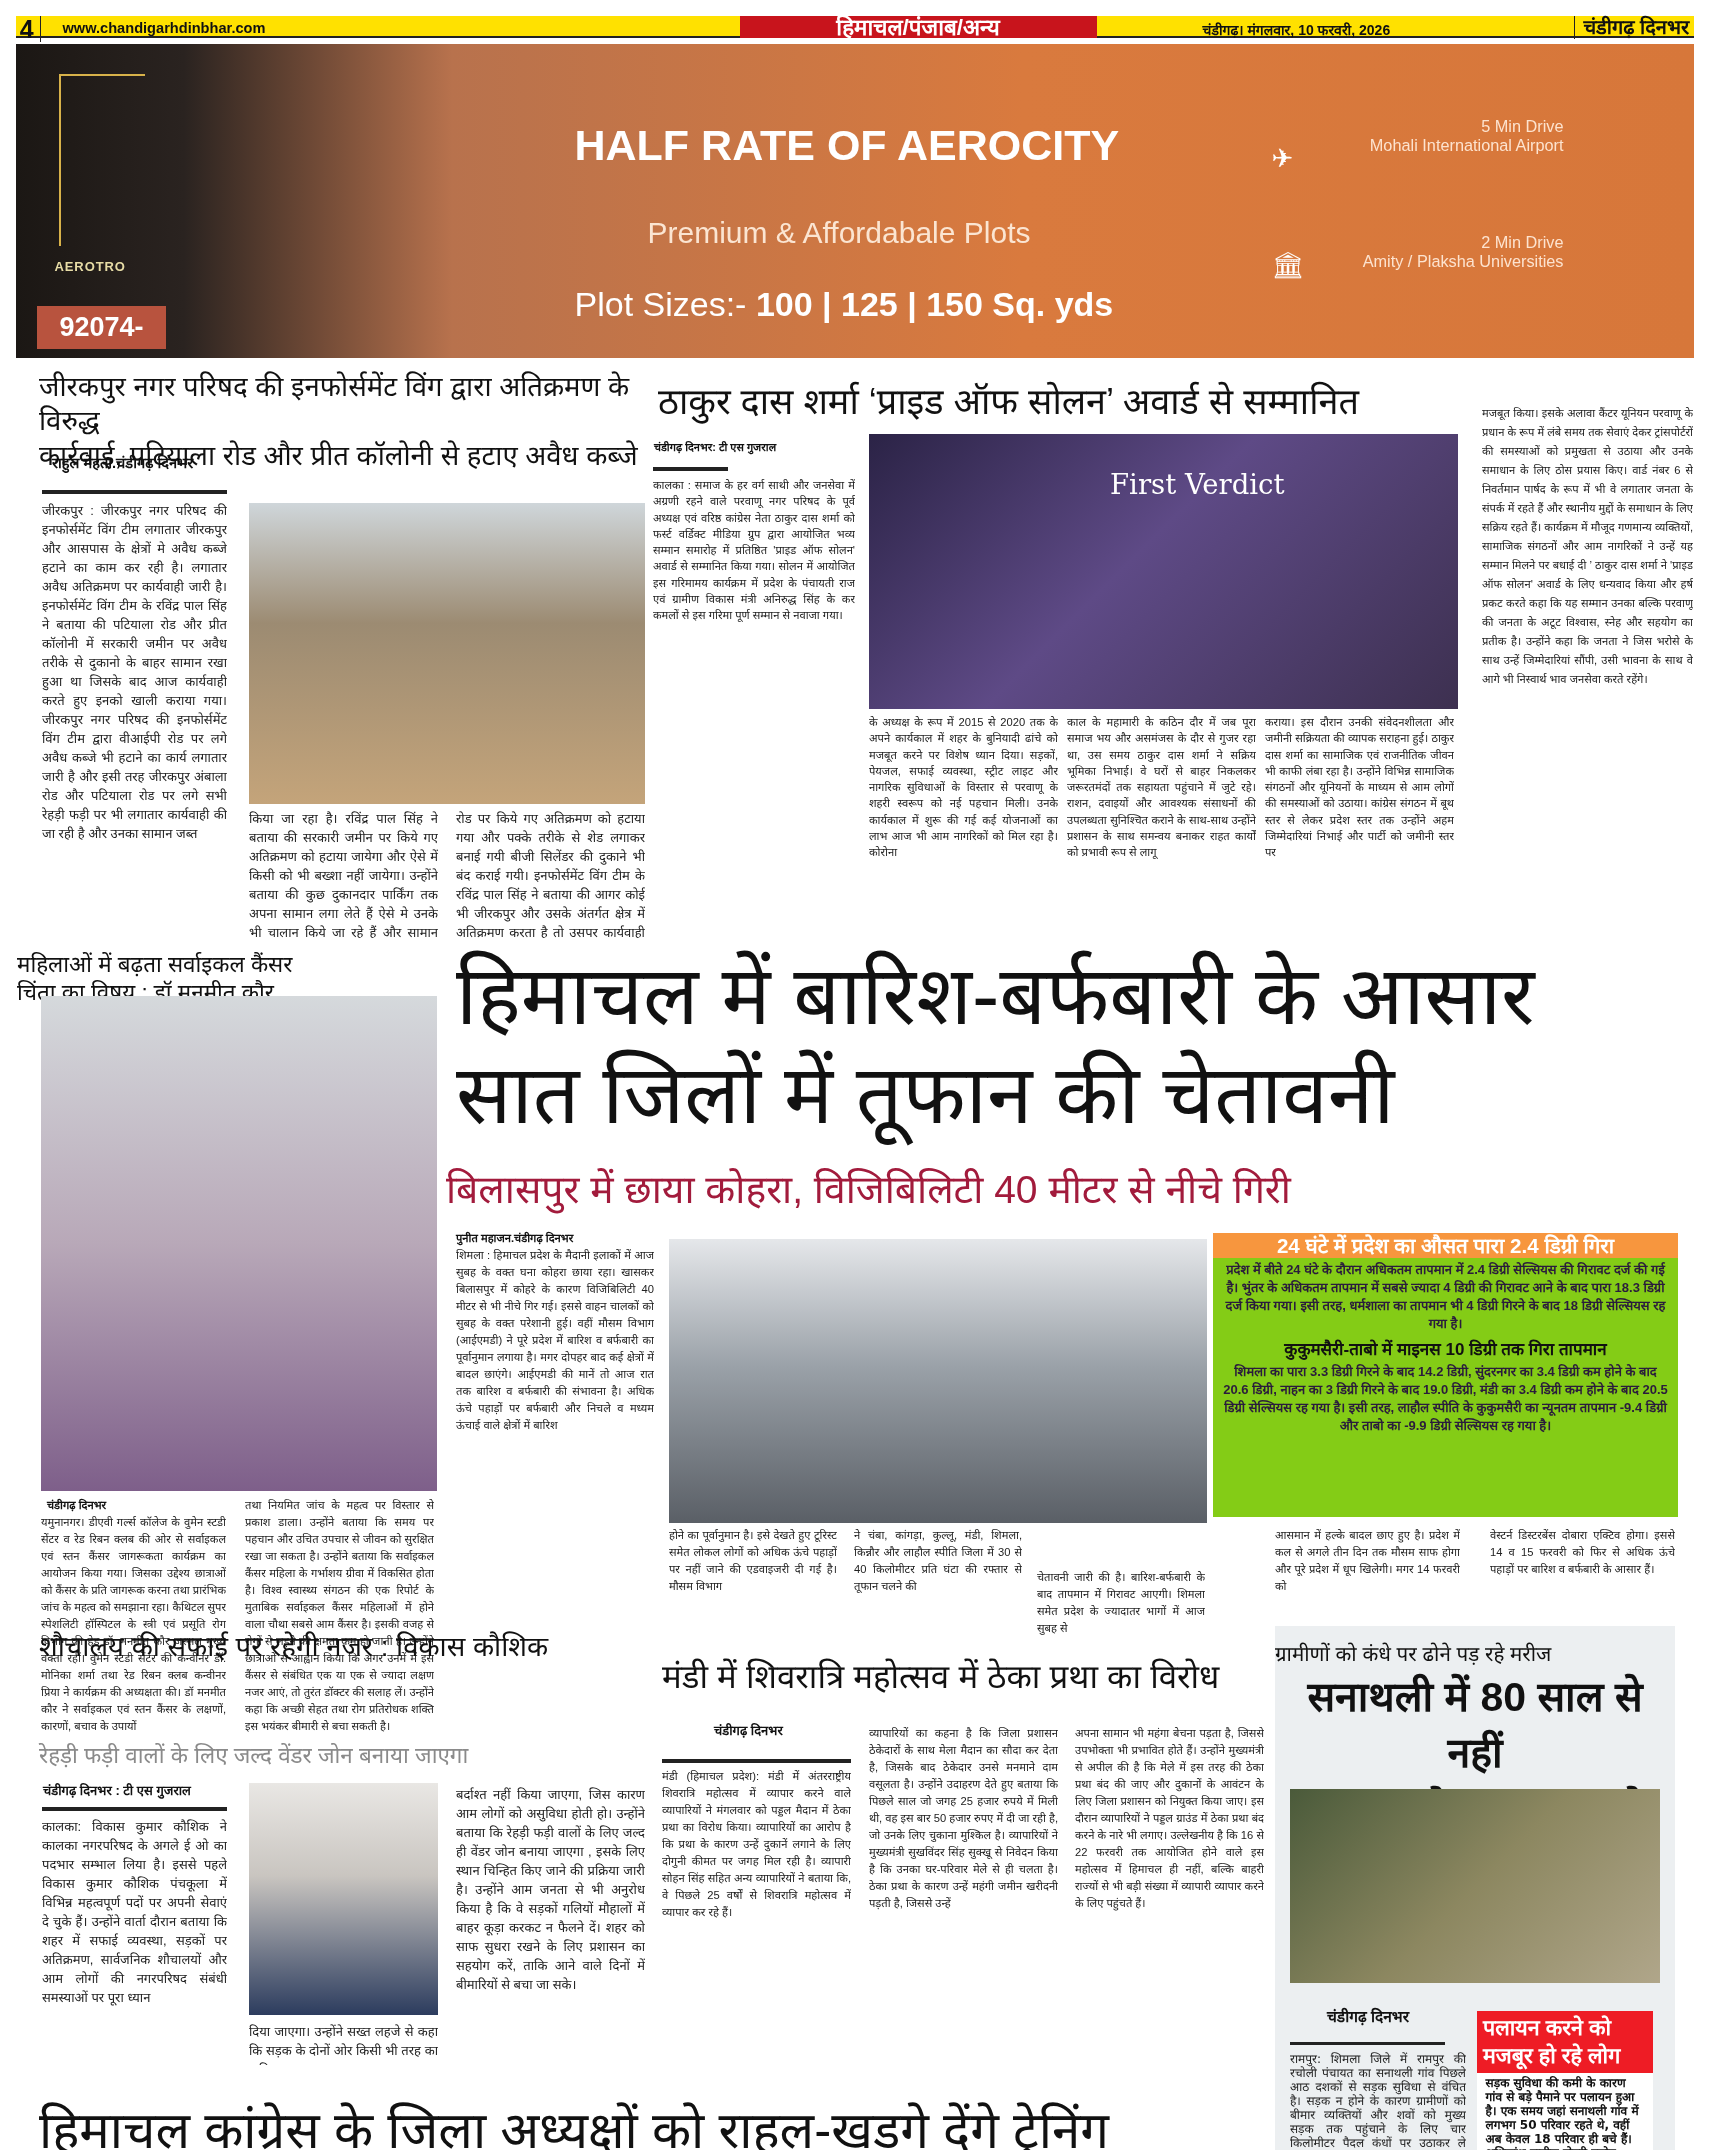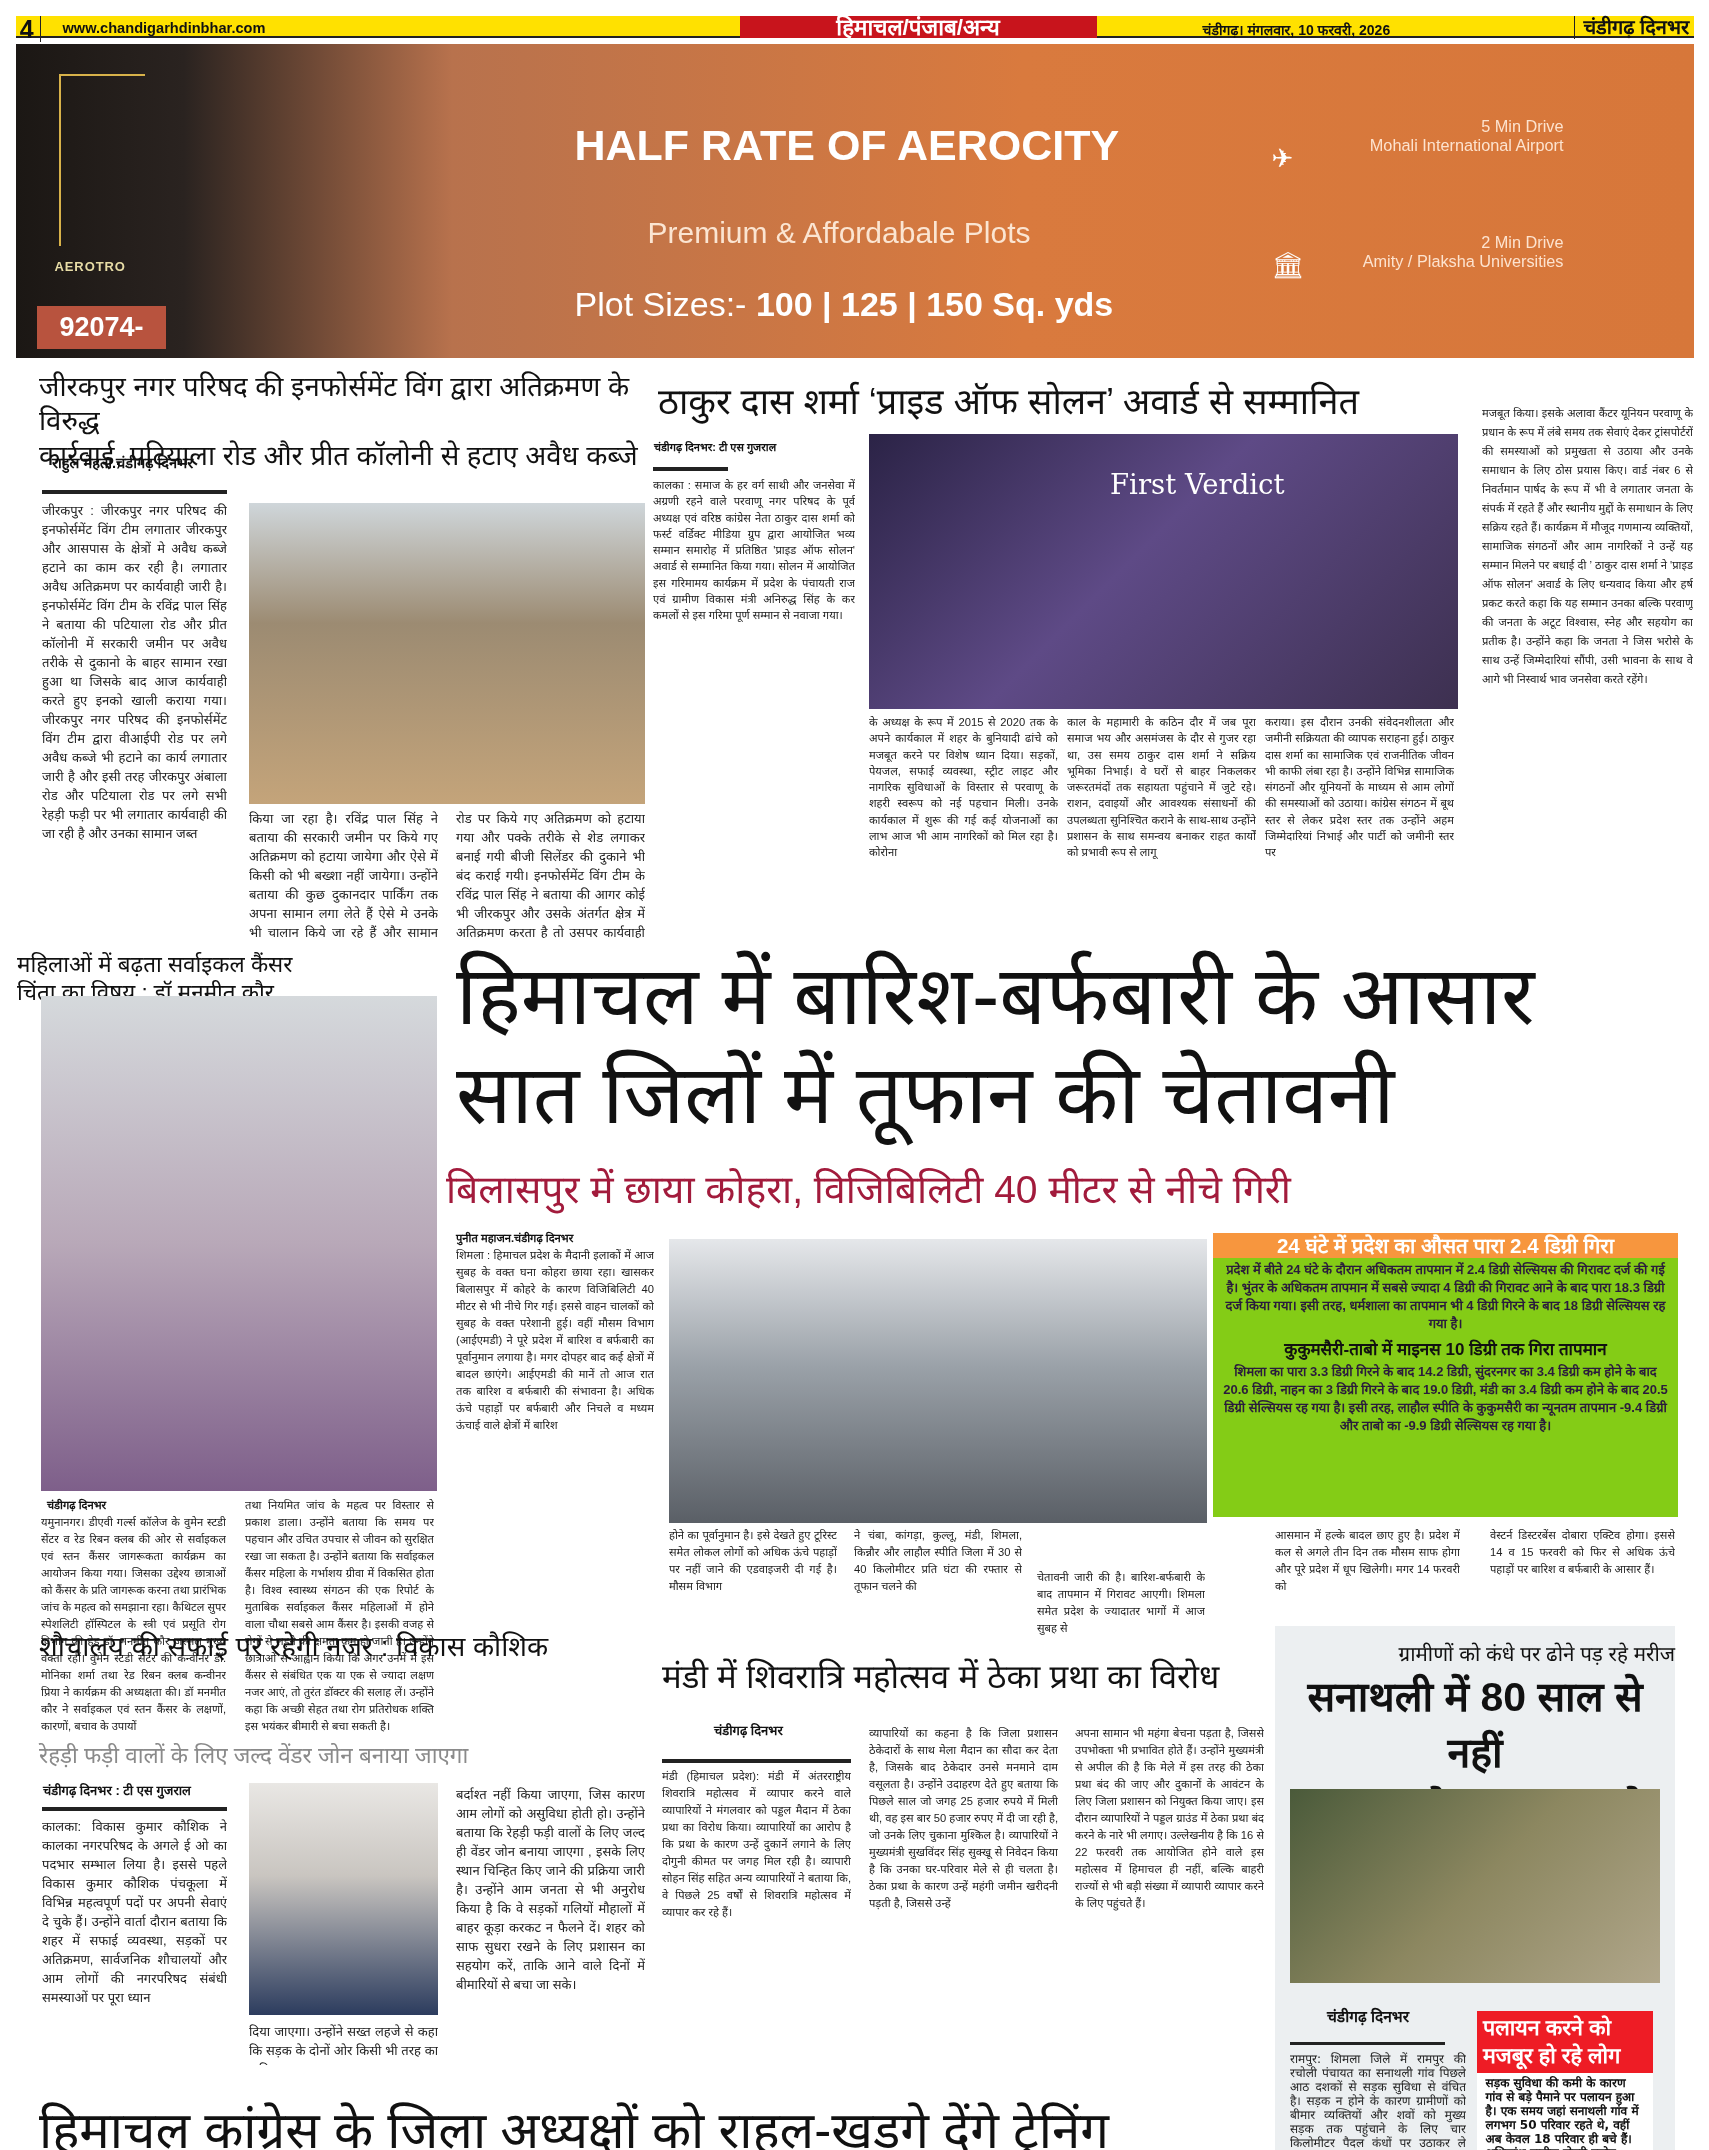--- a/index.html
+++ b/index.html
@@ -124,21 +124,21 @@
 <div class="abs col" style="left:456px;top:1785px;width:189px;height:280px">बर्दाश्त नहीं किया जाएगा, जिस कारण आम लोगों को असुविधा होती हो। उन्होंने बताया कि रेहड़ी फड़ी वालों के लिए जल्द ही वेंडर जोन बनाया जाएगा , इसके लिए स्थान चिन्हित किए जाने की प्रक्रिया जारी है। उन्होंने आम जनता से भी अनुरोध किया है कि वे सड़कों गलियों मौहालों में बाहर कूड़ा करकट न फैलने दें। शहर को साफ सुधरा रखने के लिए प्रशासन का सहयोग करें, ताकि आने वाले दिनों में बीमारियों से बचा जा सके।</div>
 
 <div class="abs headline" style="left:662px;top:1656px;width:602px;font-size:33px">मंडी में शिवरात्रि महोत्सव में ठेका प्रथा का विरोध</div>
 <div class="abs byline" style="left:714px;top:1721px;font-size:13px">चंडीगढ़ दिनभर</div>
 <div class="abs rule" style="left:662px;top:1759px;width:189px"></div>
 <div class="abs col" style="left:662px;top:1768px;width:189px;height:301px;font-size:11.2px;line-height:17px">मंडी (हिमाचल प्रदेश): मंडी में अंतरराष्ट्रीय शिवरात्रि महोत्सव में व्यापार करने वाले व्यापारियों ने मंगलवार को पड्डल मैदान में ठेका प्रथा का विरोध किया। व्यापारियों का आरोप है कि प्रथा के कारण उन्हें दुकानें लगाने के लिए दोगुनी कीमत पर जगह मिल रही है। व्यापारी सोहन सिंह सहित अन्य व्यापारियों ने बताया कि, वे पिछले 25 वर्षों से शिवरात्रि महोत्सव में व्यापार कर रहे हैं।</div>
 <div class="abs col" style="left:869px;top:1725px;width:189px;height:344px;font-size:11.2px;line-height:17px">व्यापारियों का कहना है कि जिला प्रशासन ठेकेदारों के साथ मेला मैदान का सौदा कर देता है, जिसके बाद ठेकेदार उनसे मनमाने दाम वसूलता है। उन्होंने उदाहरण देते हुए बताया कि पिछले साल जो जगह 25 हजार रुपये में मिली थी, वह इस बार 50 हजार रुपए में दी जा रही है, जो उनके लिए चुकाना मुश्किल है। व्यापारियों ने मुख्यमंत्री सुखविंदर सिंह सुक्खू से निवेदन किया है कि उनका घर-परिवार मेले से ही चलता है। ठेका प्रथा के कारण उन्हें महंगी जमीन खरीदनी पड़ती है, जिससे उन्हें</div>
 <div class="abs col" style="left:1075px;top:1725px;width:189px;height:344px;font-size:11.2px;line-height:17px">अपना सामान भी महंगा बेचना पड़ता है, जिससे उपभोक्ता भी प्रभावित होते हैं। उन्होंने मुख्यमंत्री से अपील की है कि मेले में इस तरह की ठेका प्रथा बंद की जाए और दुकानों के आवंटन के लिए जिला प्रशासन को नियुक्त किया जाए। इस दौरान व्यापारियों ने पड्डल ग्राउंड में ठेका प्रथा बंद करने के नारे भी लगाए। उल्लेखनीय है कि 16 से 22 फरवरी तक आयोजित होने वाले इस महोत्सव में हिमाचल ही नहीं, बल्कि बाहरी राज्यों से भी बड़ी संख्या में व्यापारी व्यापार करने के लिए पहुंचते हैं।</div>
 
 <div class="abs" style="left:1275px;top:1626px;width:400px;height:1015px;background:#eceff1">
-  <div style="position:absolute;left:0;top:13px;width:100%;text-align:right;font-size:20.6px">ग्रामीणों को कंधे पर ढोने पड़ रहे मरीज</div>
+  <div style="position:absolute;left:0;top:13px;width:100%;text-align:left;font-size:20.6px">ग्रामीणों को कंधे पर ढोने पड़ रहे मरीज</div>
   <div style="position:absolute;left:0;top:43px;width:100%;text-align:center;font-size:41px;font-weight:bold;line-height:56px">
     <div>सनाथली में 80 साल से नहीं</div>
     <div>सड़क, लोग पलायन को मजबूर</div>
   </div>
   <div style="position:absolute;left:15px;top:163px;width:370px;height:194px;background:linear-gradient(135deg,#4a5a3a 0%,#8c8760 50%,#b0a68a 100%)"></div>
   <div style="position:absolute;left:52px;top:379px;font-size:15.5px;font-weight:bold">चंडीगढ़ दिनभर</div>
   <div style="position:absolute;left:15px;top:416px;width:155px;height:3.4px;background:#222"></div>
   <div class="col" style="position:absolute;left:15px;top:426px;width:176px;height:559px;font-size:12px;line-height:14px;font-family:'DejaVu Sans',sans-serif">रामपुर: शिमला जिले में रामपुर की रचोली पंचायत का सनाथली गांव पिछले आठ दशकों से सड़क सुविधा से वंचित है। सड़क न होने के कारण ग्रामीणों को बीमार व्यक्तियों और शवों को मुख्य सड़क तक पहुंचाने के लिए चार किलोमीटर पैदल कंधों पर उठाकर ले जाना पड़ता है। ग्रामीणों का कहना है कि सड़क सुविधा के अभाव में उन्हें गंभीर चुनौतियों का सामना करना पड़ रहा है। किसी भी आपात स्थिति में, मरीज को पहले कंधों पर उठाकर मुख्य सड़क तक लाया जाता है, जिसके बाद ही उसे अस्पताल पहुंचाया जा सकता है। स्थानीय निवासियों ने बताया कि वे वर्षों से सड़क निर्माण की मांग कर रहे हैं, लेकिन हर बार केवल सर्वेक्षण और घोषणाएं ही होती रही हैं। गांव में रोजमर्रा का सामान लाने के लिए भी लोगों को जंगल के रास्तों से पीठ पर बोझ उठाकर लाना पड़ता है, जिससे उनकी मुश्किलें और बढ़ जाती हैं।</div>
   <div style="position:absolute;left:202px;top:385px;width:176px;background:#ee1c25;color:#fff;font-size:21.5px;font-weight:bold;padding:4.3px 6px;line-height:27.5px">पलायन करने को मजबूर हो रहे लोग</div>
   <div style="position:absolute;left:202px;top:447px;width:176px;height:533px;background:#fff;padding:3.4px 8.6px;font-size:12px;line-height:14px;font-weight:bold;font-family:'DejaVu Sans',sans-serif">

